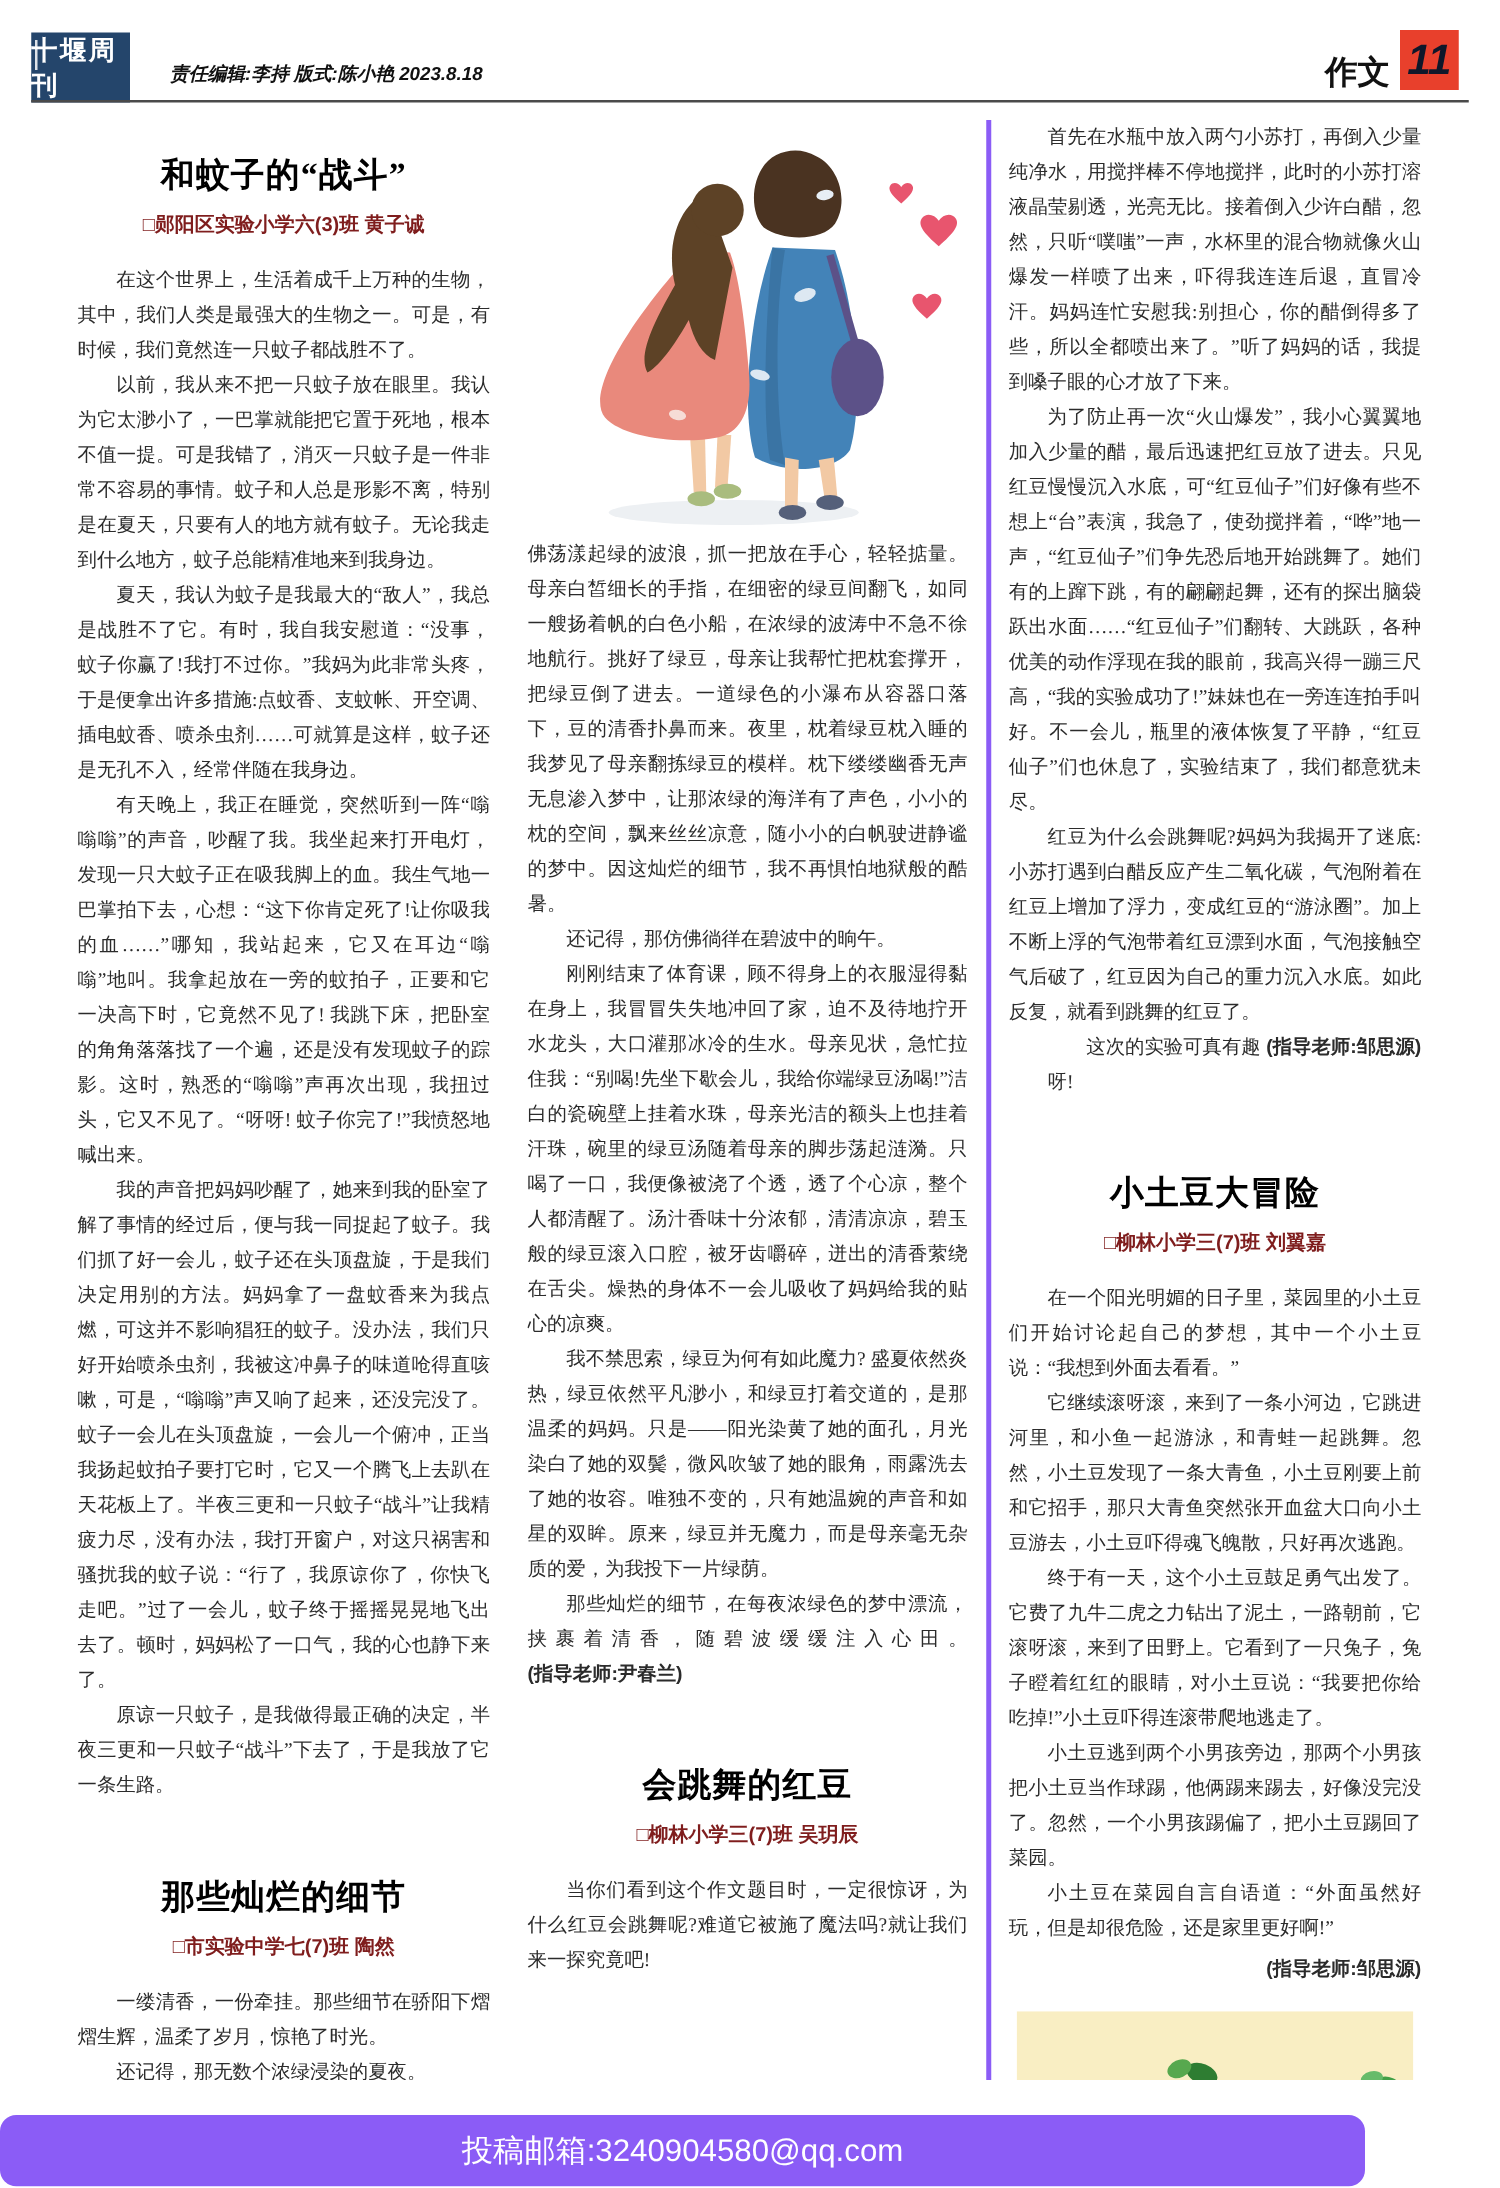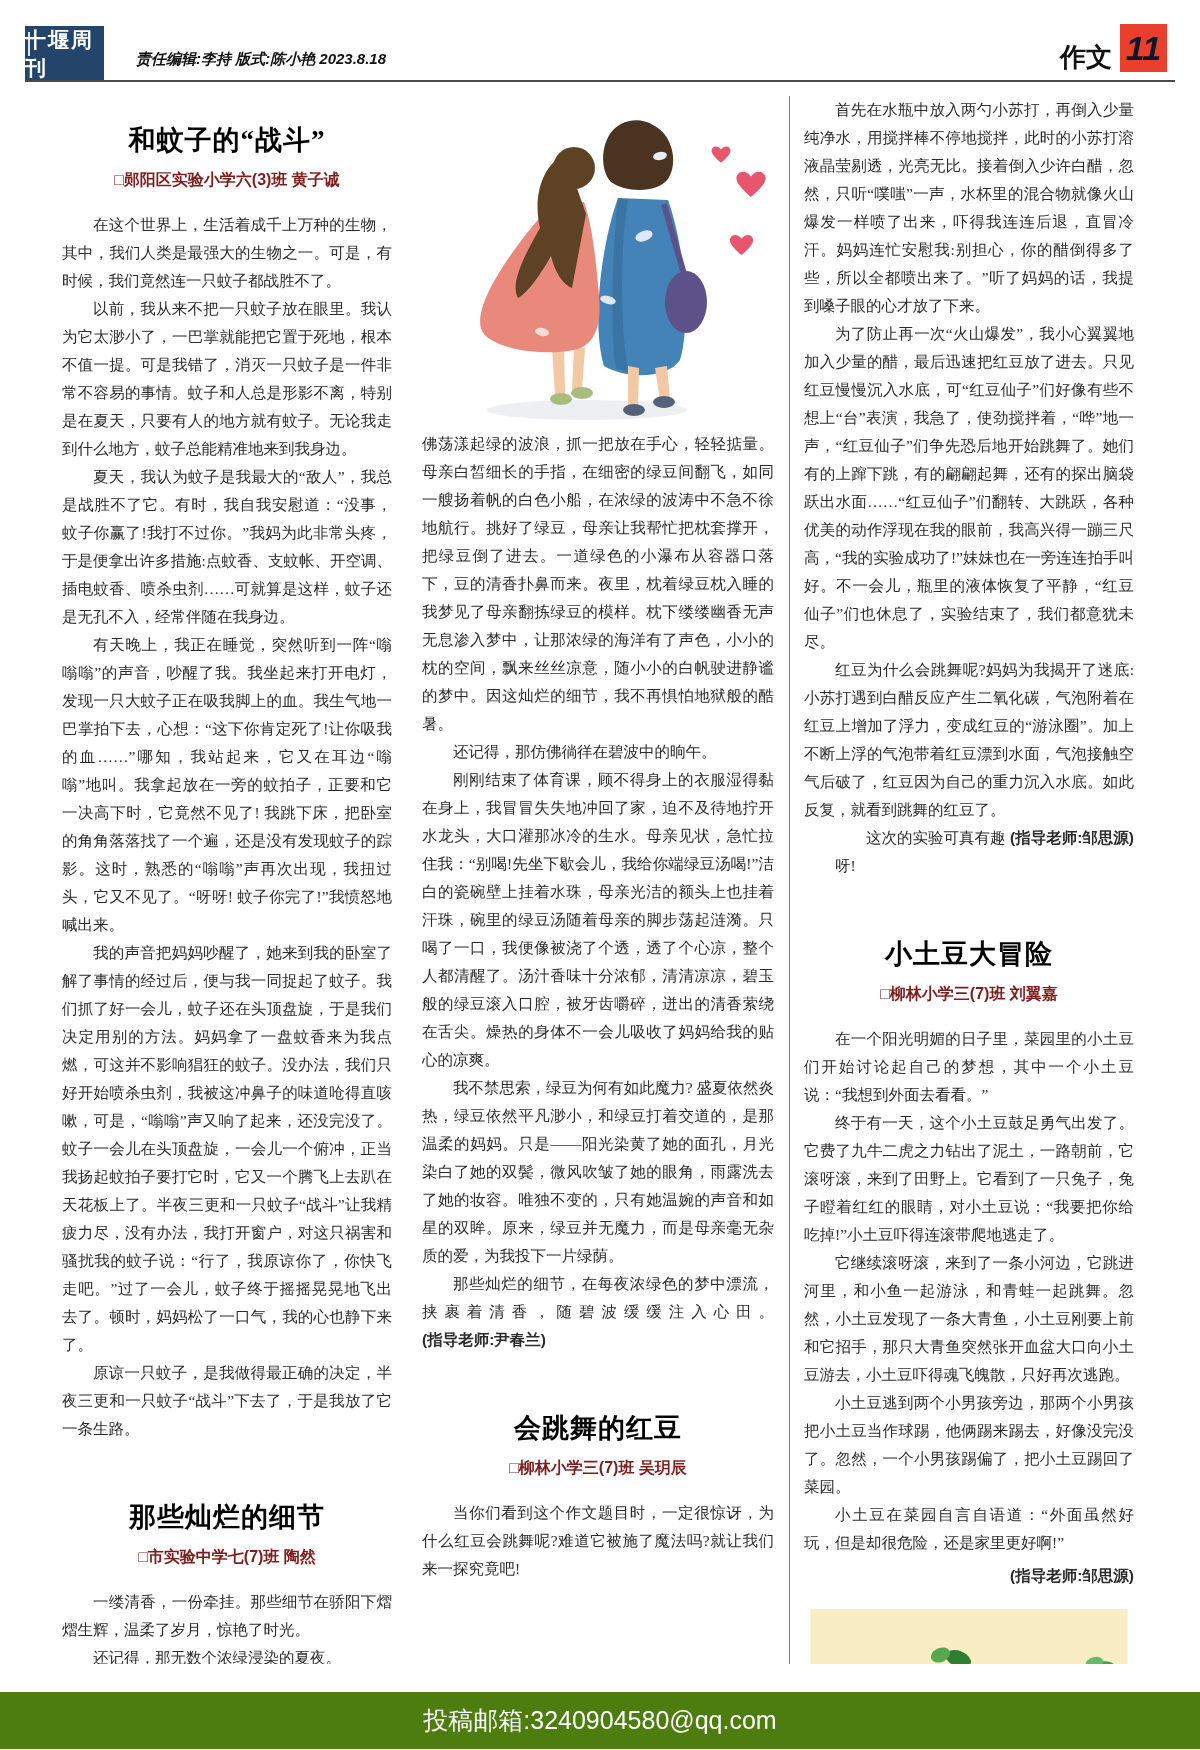--- a/index.html
+++ b/index.html
@@ -21,44 +21,44 @@
   .pagenum{position:absolute;right:33px;top:24px;width:47px;height:48px;background:#e8402c;color:#0f172a;
            display:flex;align-items:center;justify-content:center;font-size:34px;font-weight:900;font-style:italic;
            font-family:"Liberation Sans","DejaVu Sans",sans-serif;}
   .headrule{position:absolute;left:25px;right:25px;top:80px;height:2px;background:#4a4a4a;}
 
   
   .columns{position:absolute;left:62px;top:96px;width:1080px;height:1568px;display:flex;}
   .col{height:100%;overflow:hidden;}
   .col1{width:330px;}
   .col2{width:352px;margin-left:30px;}
-  .col3{width:330px;margin-left:15px;border-left:1px solid #8b5cf6;padding-left:14px;}
+  .col3{width:330px;margin-left:15px;border-left:4px solid #8b5cf6;padding-left:14px;}
 
   h1.article-title{font-size:27px;font-weight:900;text-align:center;letter-spacing:1px;color:#000;
                    margin:26px 0 12px 0;font-family:"Liberation Serif","DejaVu Serif",serif;}
   h1.mt-lg{margin-top:56px;}
   .byline{text-align:center;font-weight:700;font-size:16px;margin:0 0 20px 0;color:#7f1d1d;
           font-family:"Liberation Sans","DejaVu Sans",sans-serif;}
   p.body{margin:0;font-size:15.5px;line-height:28px;text-align:justify;text-indent:2em;}
   p.no-indent{text-indent:0;}
   .teacher{font-weight:700;font-family:"Liberation Sans","DejaVu Sans",sans-serif;white-space:nowrap;}
   .credit-row{display:flex;justify-content:space-between;align-items:baseline;
               font-size:15.5px;line-height:28px;margin:0;}
   .credit-row .lead{text-indent:2em;padding-left:2em;}
   .teacher-line{text-align:right;font-size:15.5px;line-height:30px;margin:4px 0 0 0;}
 
   figure{margin:0;}
   .fig-walk{width:100%;height:334px;}
   .fig-potato{width:100%;height:250px;margin-top:18px;}
   .fig-walk svg,.fig-potato svg{width:100%;height:100%;display:block;}
 
   
-  .footer-bar{position:absolute;left:0;top:1692px;width:1200px;height:57px;background:#4d7c0f;color:#fff;
+  .footer-bar{position:absolute;left:0;top:1692px;width:1092px;height:57px;background:#8b5cf6;color:#fff;
               display:flex;align-items:center;justify-content:center;font-size:25px;
-              font-family:"Liberation Sans","DejaVu Sans",sans-serif;}
+              font-family:"Liberation Sans","DejaVu Sans",sans-serif;border-radius:13px;}
 </style>
 </head>
 <body>
 
 <div class="page">
 
   <div class="logo">
     <div class="logo-stripe"></div>
     <div class="logo-center">
       <span class="logo-side"></span>
@@ -146,22 +146,22 @@
       <p class="body">为了防止再一次“火山爆发”，我小心翼翼地加入少量的醋，最后迅速把红豆放了进去。只见红豆慢慢沉入水底，可“红豆仙子”们好像有些不想上“台”表演，我急了，使劲搅拌着，“哗”地一声，“红豆仙子”们争先恐后地开始跳舞了。她们有的上蹿下跳，有的翩翩起舞，还有的探出脑袋跃出水面……“红豆仙子”们翻转、大跳跃，各种优美的动作浮现在我的眼前，我高兴得一蹦三尺高，“我的实验成功了!”妹妹也在一旁连连拍手叫好。不一会儿，瓶里的液体恢复了平静，“红豆仙子”们也休息了，实验结束了，我们都意犹未尽。</p>
       <p class="body">红豆为什么会跳舞呢?妈妈为我揭开了迷底:小苏打遇到白醋反应产生二氧化碳，气泡附着在红豆上增加了浮力，变成红豆的“游泳圈”。加上不断上浮的气泡带着红豆漂到水面，气泡接触空气后破了，红豆因为自己的重力沉入水底。如此反复，就看到跳舞的红豆了。</p>
       <div class="credit-row">
         <span class="lead">这次的实验可真有趣呀!</span>
         <span class="teacher">(指导老师:邹思源)</span>
       </div>
 
       <h1 class="article-title mt-lg">小土豆大冒险</h1>
       <div class="byline">□柳林小学三(7)班  刘翼嘉</div>
       <p class="body">在一个阳光明媚的日子里，菜园里的小土豆们开始讨论起自己的梦想，其中一个小土豆说：“我想到外面去看看。”</p>
+      <p class="body">它继续滚呀滚，来到了一条小河边，它跳进河里，和小鱼一起游泳，和青蛙一起跳舞。忽然，小土豆发现了一条大青鱼，小土豆刚要上前和它招手，那只大青鱼突然张开血盆大口向小土豆游去，小土豆吓得魂飞魄散，只好再次逃跑。</p>
       <p class="body">终于有一天，这个小土豆鼓足勇气出发了。它费了九牛二虎之力钻出了泥土，一路朝前，它滚呀滚，来到了田野上。它看到了一只兔子，兔子瞪着红红的眼睛，对小土豆说：“我要把你给吃掉!”小土豆吓得连滚带爬地逃走了。</p>
-      <p class="body">它继续滚呀滚，来到了一条小河边，它跳进河里，和小鱼一起游泳，和青蛙一起跳舞。忽然，小土豆发现了一条大青鱼，小土豆刚要上前和它招手，那只大青鱼突然张开血盆大口向小土豆游去，小土豆吓得魂飞魄散，只好再次逃跑。</p>
       <p class="body">小土豆逃到两个小男孩旁边，那两个小男孩把小土豆当作球踢，他俩踢来踢去，好像没完没了。忽然，一个小男孩踢偏了，把小土豆踢回了菜园。</p>
       <p class="body">小土豆在菜园自言自语道：“外面虽然好玩，但是却很危险，还是家里更好啊!”</p>
       <div class="teacher-line">
         <span class="teacher">(指导老师:邹思源)</span>
       </div>
 
       <figure class="fig-potato">
         <svg viewBox="0 0 317 250" xmlns="http://www.w3.org/2000/svg">
           <rect width="317" height="250" fill="#f9eec3"></rect>
 

